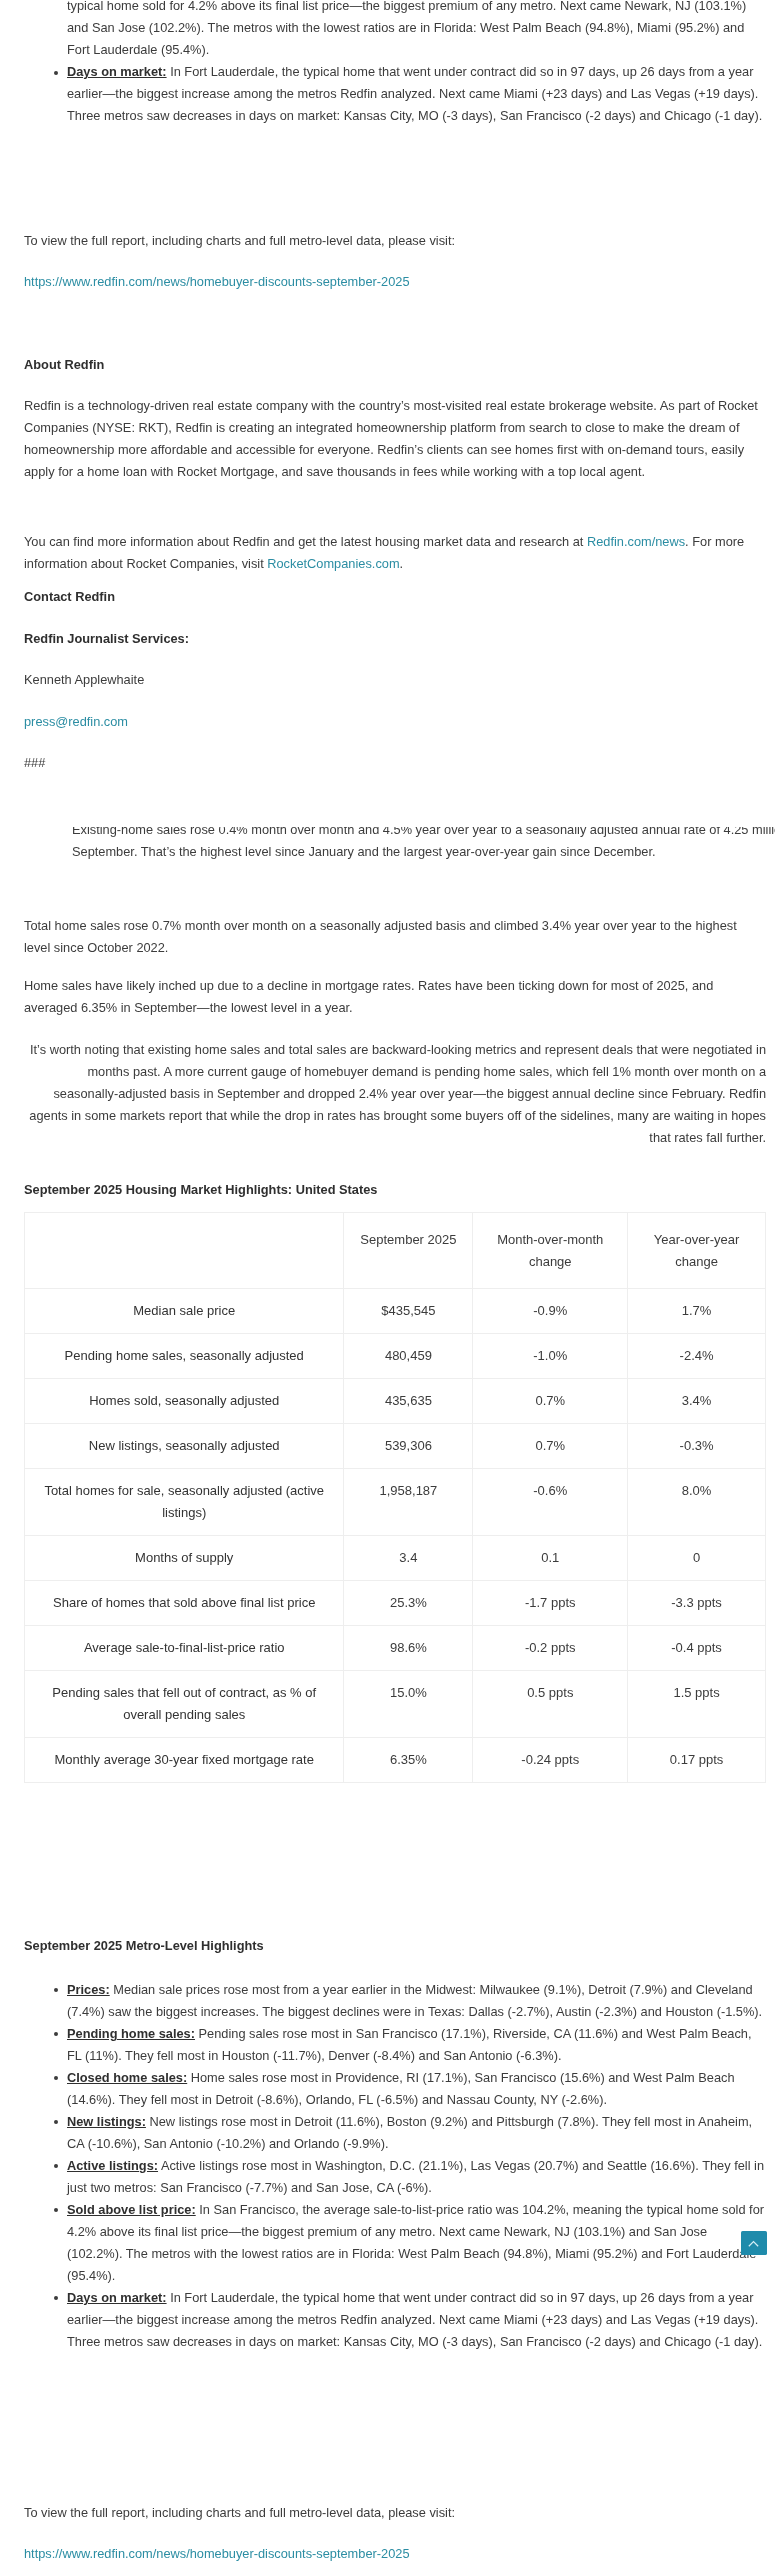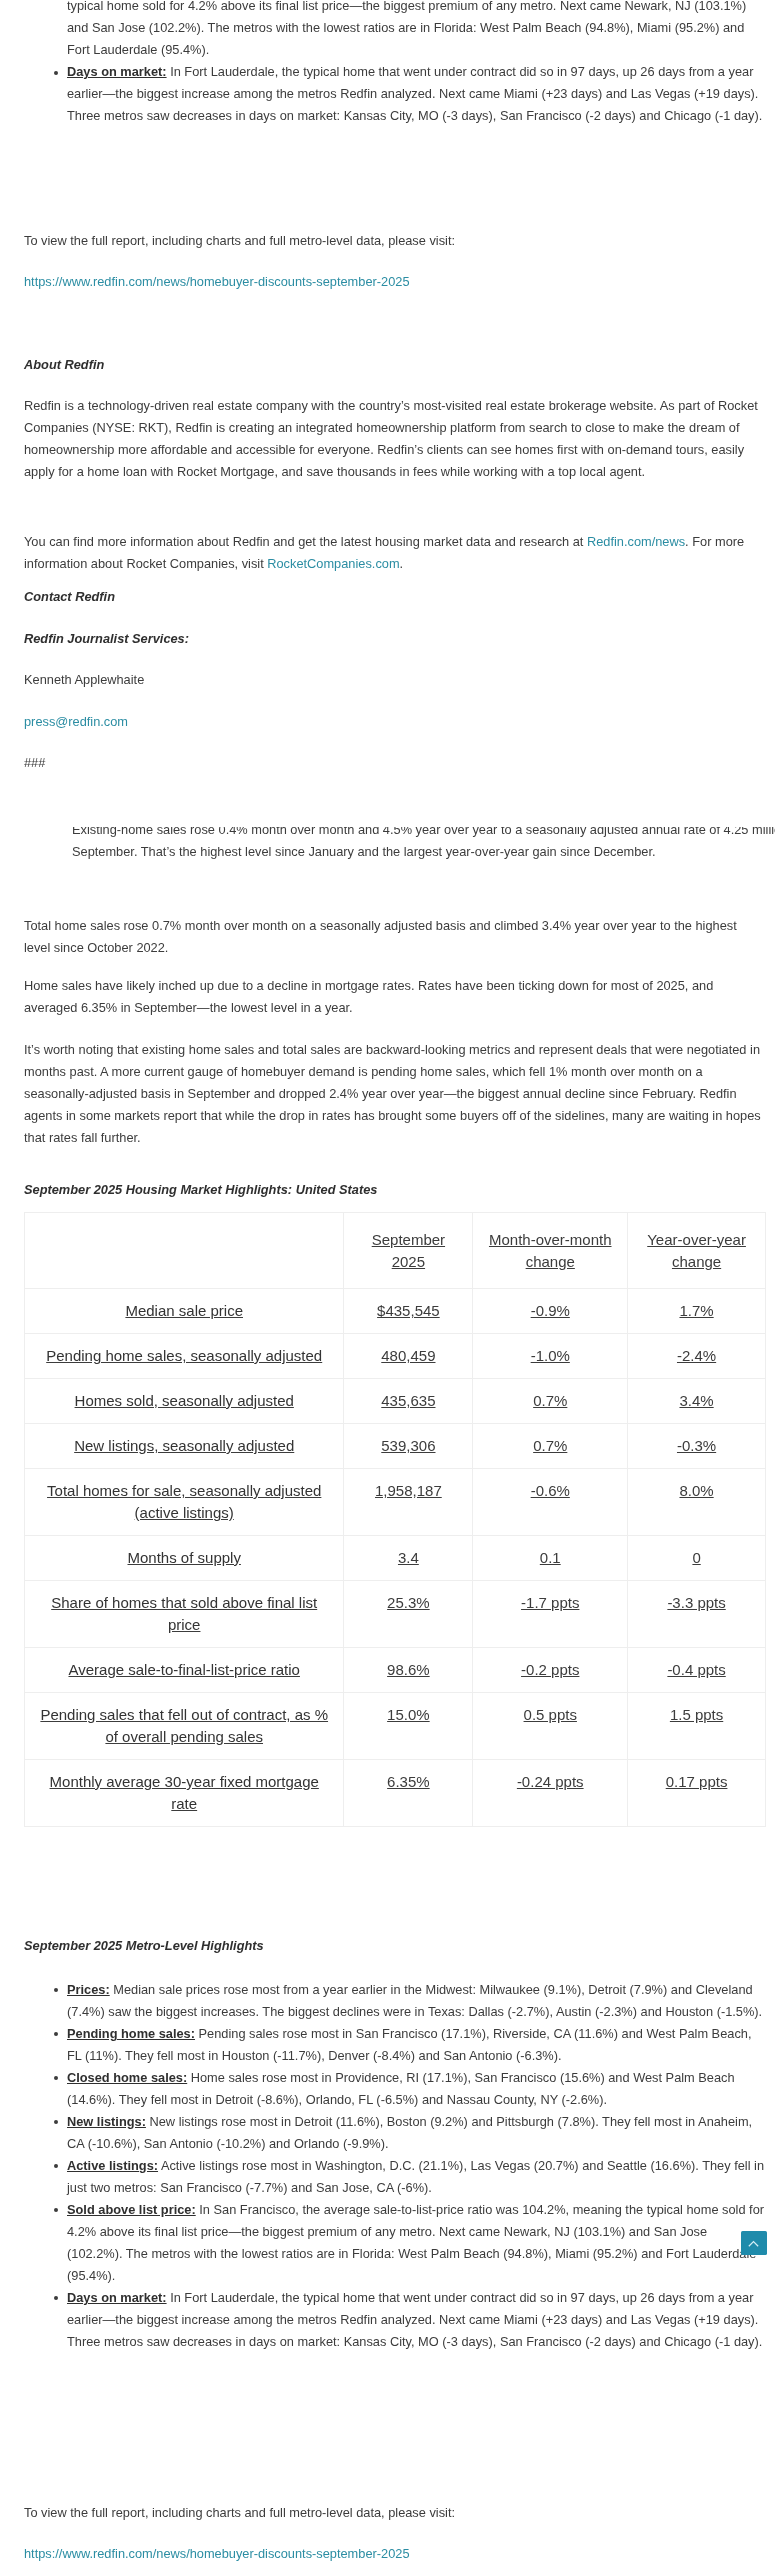--- a/index.html
+++ b/index.html
@@ -9,37 +9,36 @@
       font-family: "Liberation Sans", sans-serif;
       color: #3c3c3c;
       font-size: 12.8px;
       line-height: 22px;
       position: relative;
     }
     .page { position: relative; width: 776px; height: 2576px; overflow: hidden; padding-left: 20px; }
     .seg { position: absolute; left: 24px; width: 742px; }
     p { margin: 0; }
     a { color: #2b8da3; text-decoration: none; }
-    .heading { font-weight: bold; color: #2f2f2f; font-style: italic; }
+    .heading { font-weight: bold; color: #2f2f2f; }
     ul.hl { list-style: none; margin: 0; padding: 0 0 0 43px; }
     ul.hl li { position: relative; margin: 0; }
     ul.hl li::before {
       content: "";
       position: absolute; left: -13px; top: 9.3px;
       width: 3.9px; height: 3.9px; border-radius: 50%;
       background: #3c3c3c;
     }
     .lbl { font-weight: bold; color: #2f2f2f; text-decoration: underline; }
     table.data {
       border-collapse: collapse;
       width: 742px;
-      font-size: 15px;
+      font-size: 13px;
       line-height: 22px;
       color: #3c3c3c;
-      text-decoration: underline;
     }
     table.data td, table.data th {
       border: 1.6px solid #eeeeee;
       padding: 11px 12.4px;
       vertical-align: top;
       text-align: center;
       font-weight: normal;
     }
     table.data th { padding-top: 15.5px; padding-bottom: 15.5px; }
     table.data td.metric { color: #333; }
@@ -110,21 +109,21 @@
 
   <div class="seg" style="top:827px; height:78px; overflow:hidden;margin-left:48px;">
     <p style="margin-top:-8.5px;">Existing-home sales rose 0.4% month over month and 4.5% year over year to a seasonally adjusted annual rate of 4.25 million in September. That’s the highest level since January and the largest year-over-year gain since December.</p>
   </div>
   <div class="seg" style="top:915px;">
     <p>Total home sales rose 0.7% month over month on a seasonally adjusted basis and climbed 3.4% year over year to the highest level since October 2022.</p>
   </div>
   <div class="seg" style="top:975px;">
     <p>Home sales have likely inched up due to a decline in mortgage rates. Rates have been ticking down for most of 2025, and averaged 6.35% in September—the lowest level in a year.</p>
   </div>
-  <div class="seg" style="top:1039px;">
+  <div class="seg" style="top:1039px;text-align:right;">
     <p>It’s worth noting that existing home sales and total sales are backward-looking metrics and represent deals that were negotiated in months past. A more current gauge of homebuyer demand is pending home sales, which fell 1% month over month on a seasonally-adjusted basis in September and dropped 2.4% year over year—the biggest annual decline since February. Redfin agents in some markets report that while the drop in rates has brought some buyers off of the sidelines, many are waiting in hopes that rates fall further.</p>
   </div>
   <div class="seg" style="top:1179px;">
     <p class="heading">September 2025 Housing Market Highlights: United States</p>
   </div>
 
   <div class="seg" style="top:1212px;">
     <table class="data">
       <thead>
         <tr>

